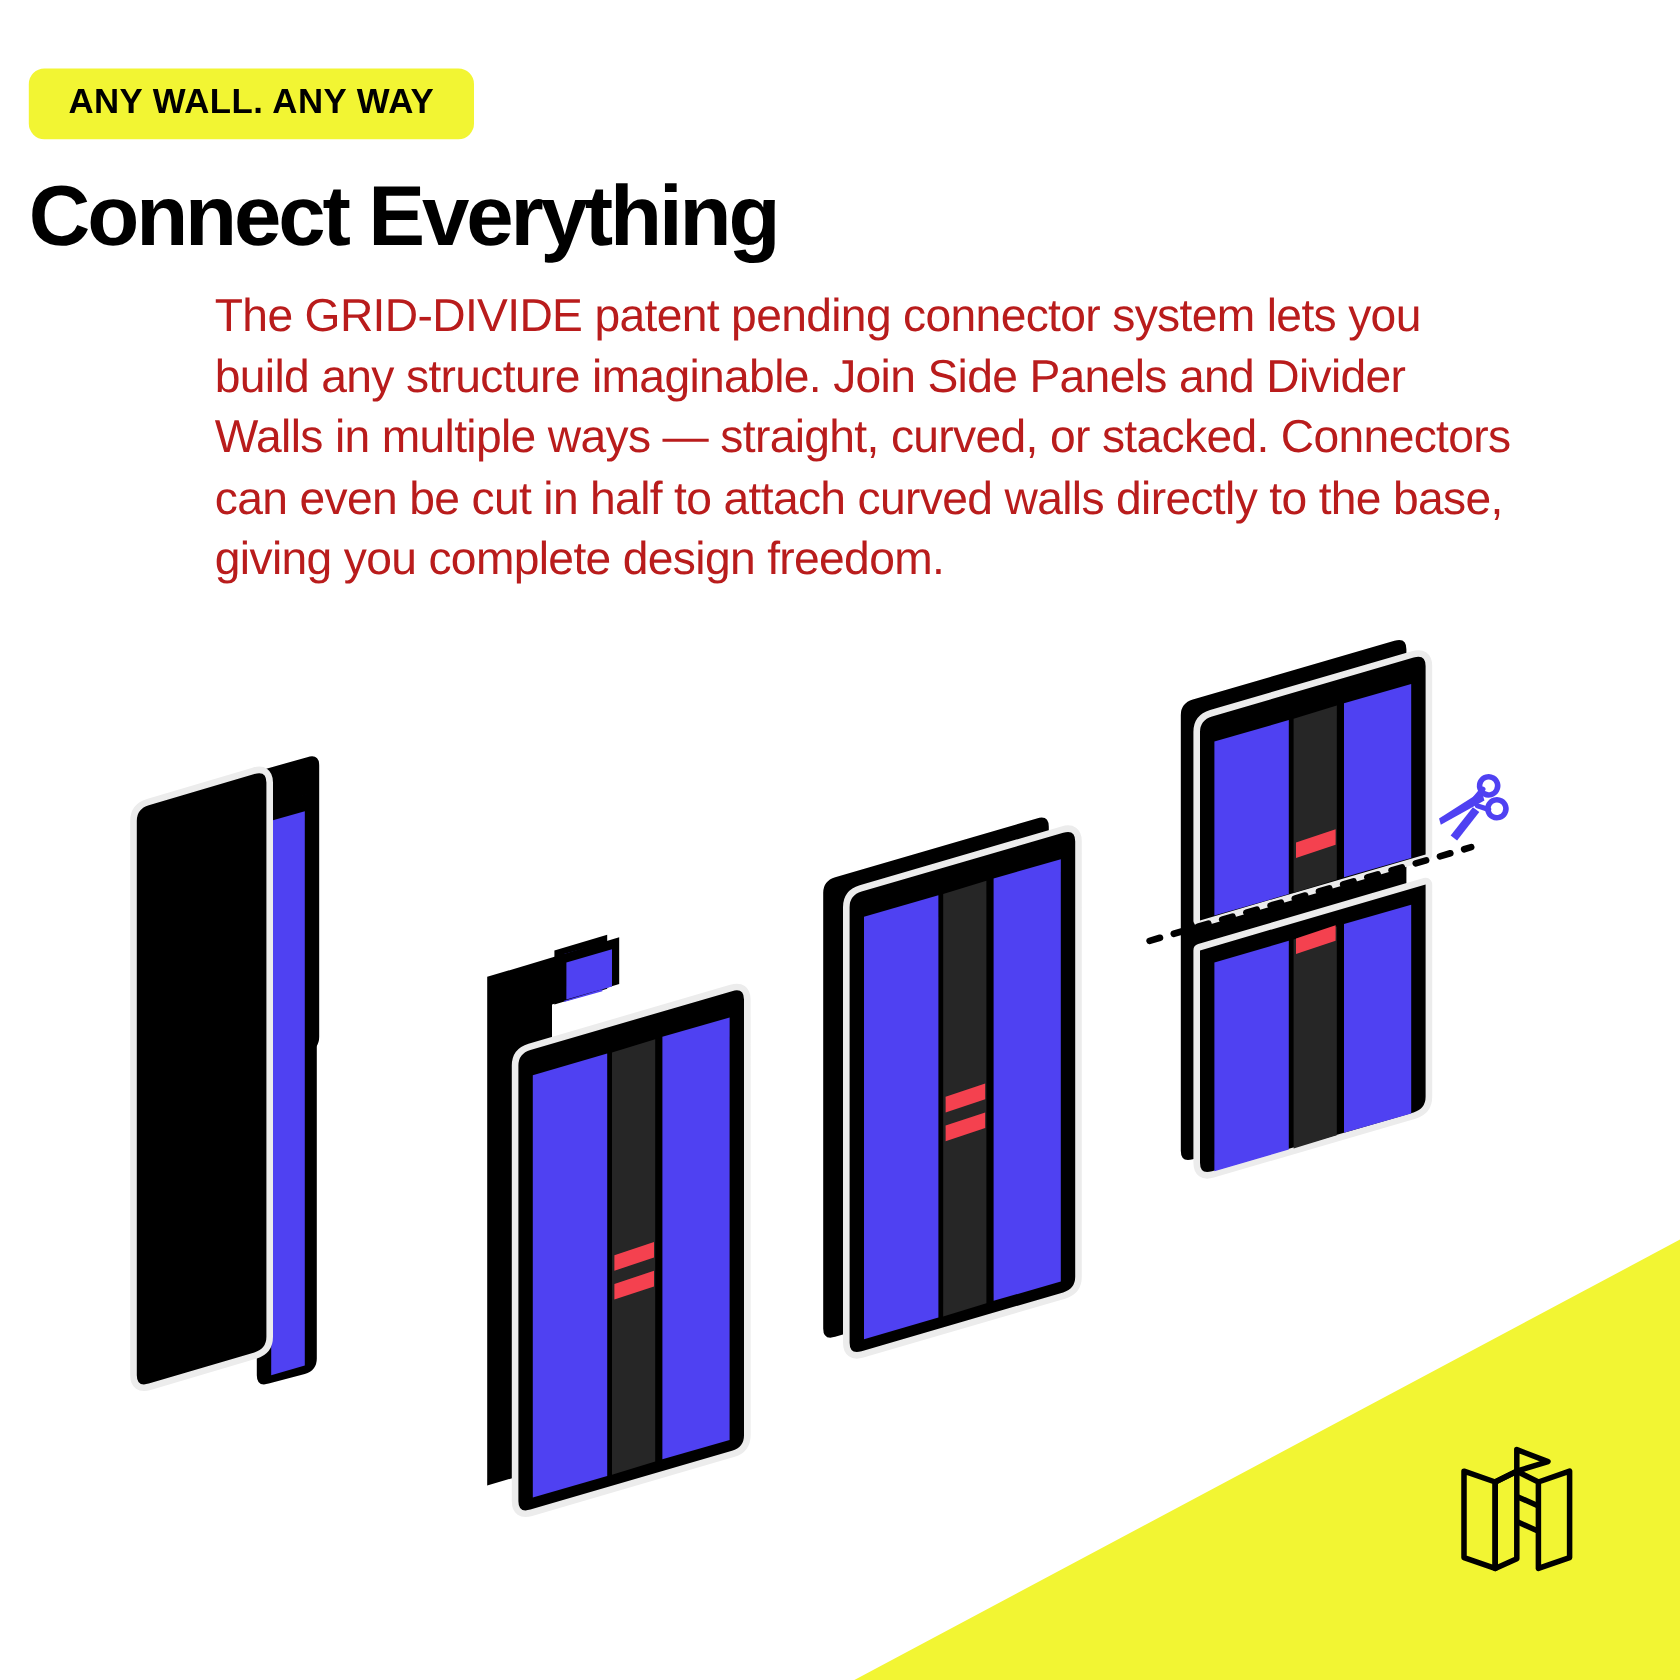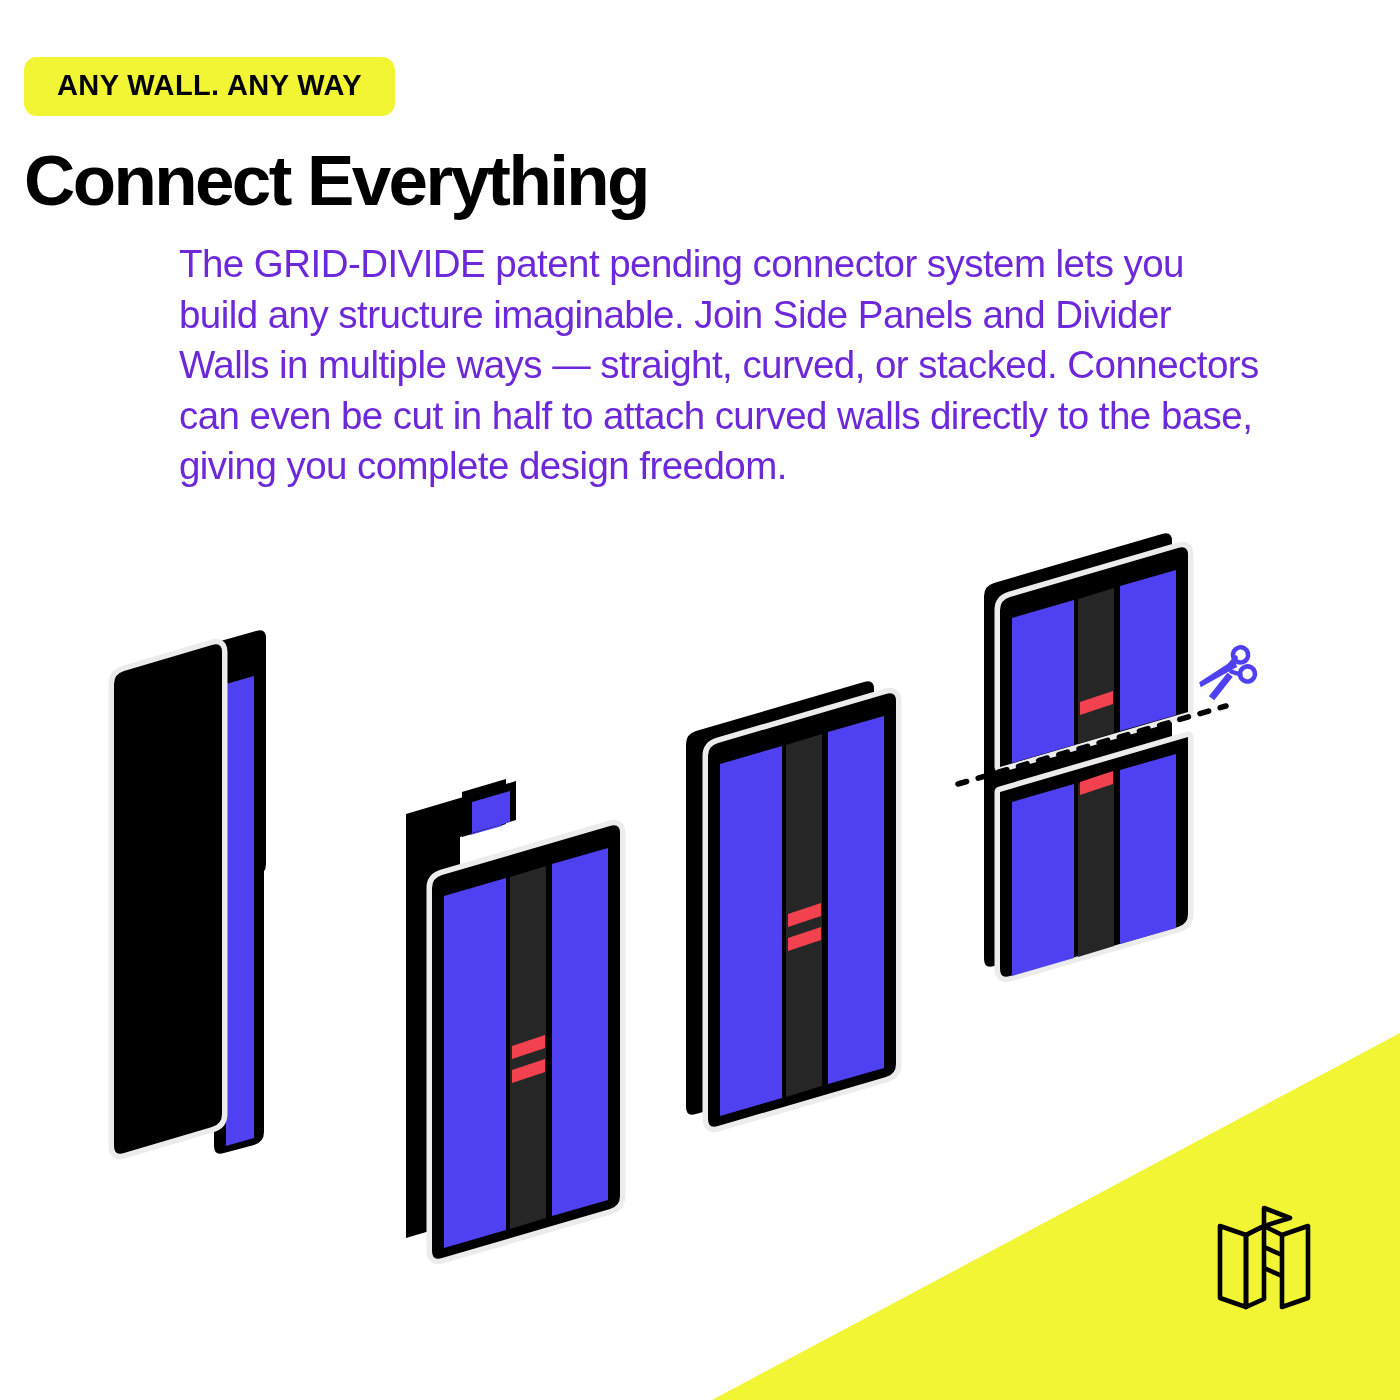--- a/index.html
+++ b/index.html
@@ -55,21 +55,21 @@
     font-weight: bold;
     letter-spacing: -2.6px;
     color: #000000;
     line-height: 1.06;
   }
   #intro-paragraph {
     margin: 21px auto 0 auto;
     width: 1090px;
     font-size: 38.5px;
     line-height: 1.31;
-    color: #6d28d9;
+    color: #b91c1c;
     letter-spacing: -0.55px;
   }
 
   
   .assembly {
     position: absolute;
   }
   #assembly-1 { left: 104px;  top: 622px; }
   #assembly-2 { left: 398px;  top: 778px; }
   #assembly-3 { left: 676px;  top: 638px; }

